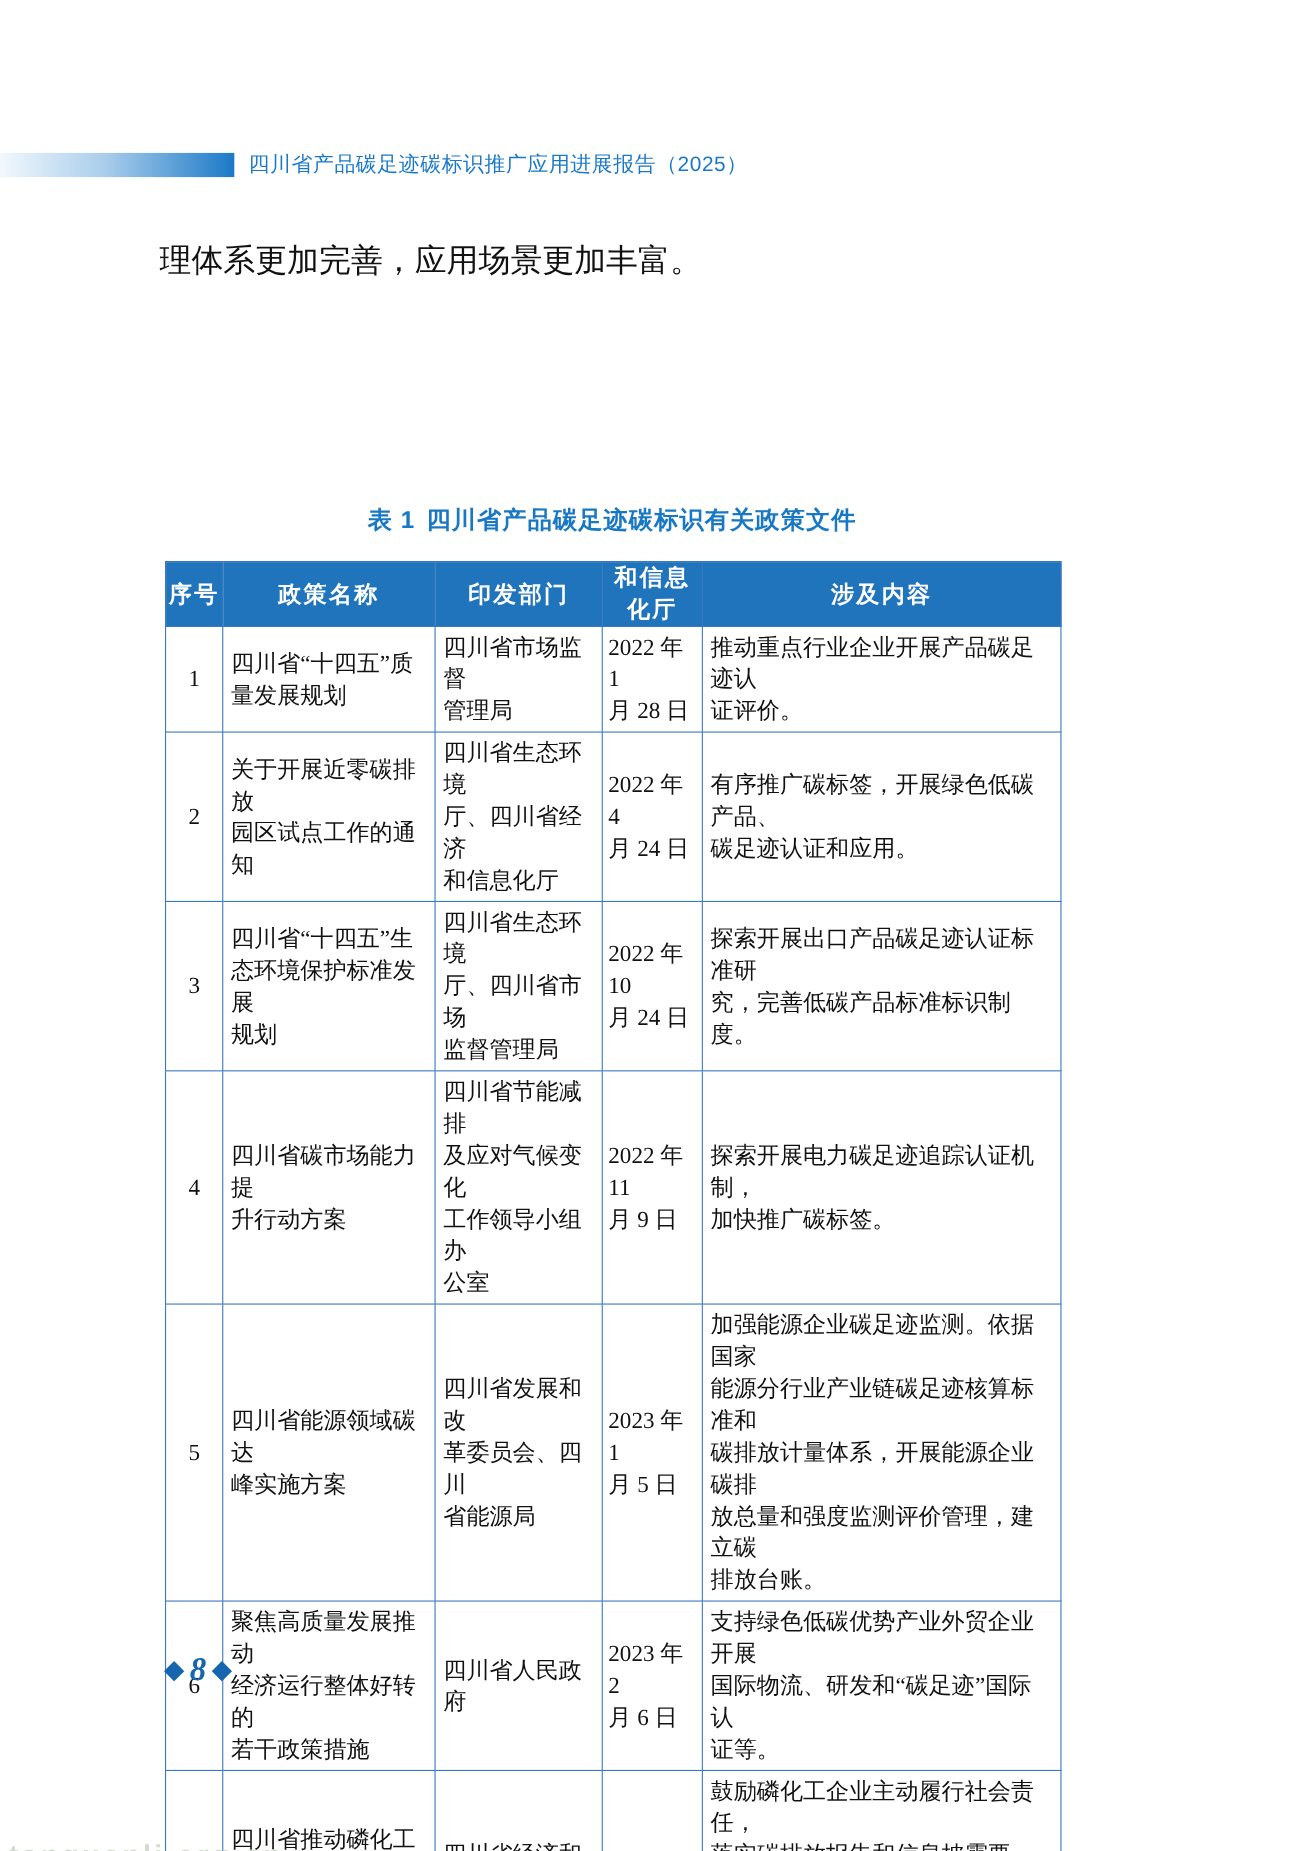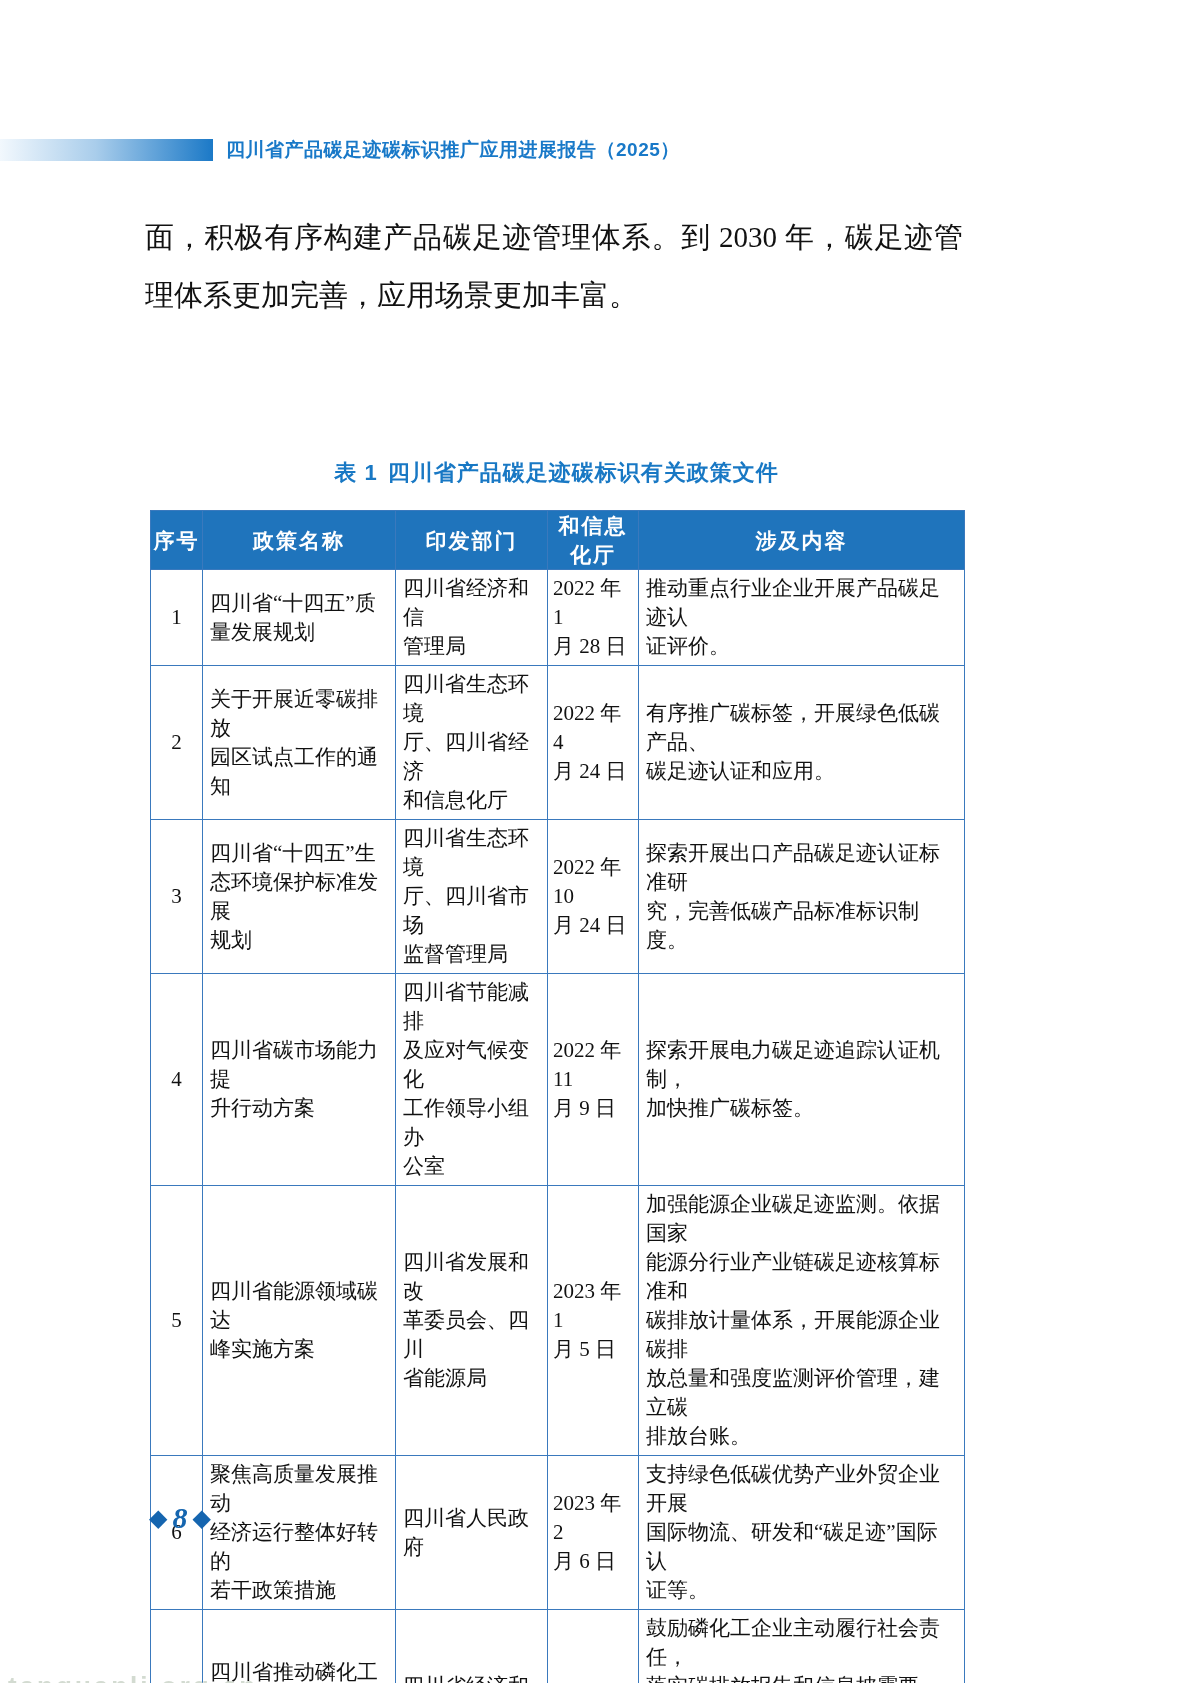--- a/index.html
+++ b/index.html
@@ -19,21 +19,21 @@
     left: 0; top: 139px;
     width: 213px; height: 22px;
     background: linear-gradient(90deg, #f2f8fd 0%, #a9cdeb 45%, #1b79c7 100%);
   }
   .report-title {
     position: absolute;
     left: 226px; top: 136px;
     height: 28px; line-height: 28px;
     font-family: "Liberation Sans", "DejaVu Sans", sans-serif;
     font-size: 19px;
-    font-weight: 700;
+    font-weight: 400;
     color: #1979c8;
     letter-spacing: 0.5px;
     white-space: nowrap;
   }
 
   
   .body-paragraph {
     position: absolute;
     left: 145px; top: 208px;
     width: 818px;
@@ -134,21 +134,20 @@
 </style>
 </head>
 <body>
 
 <div class="page">
 
   <div class="header-bar"></div>
   <div class="report-title">四川省产品碳足迹碳标识推广应用进展报告（2025）</div>
 
   <div class="body-paragraph">
-    <div class="para-line">面，积极有序构建产品碳足迹管理体系。到 2030 年，碳足迹管</div>
     <div class="para-line last">理体系更加完善，应用场景更加丰富。</div>
   </div>
 
   <div class="table-caption">
     <span class="cap-prefix">表 1</span><span>四川省产品碳足迹碳标识有关政策文件</span>
   </div>
 
   <div class="policy-table-wrap">
     <table class="policy-table">
       <colgroup>
@@ -165,21 +164,21 @@
           <th>印发部门</th>
           <th>和信息化厅</th>
           <th>涉及内容</th>
         </tr>
       </thead>
       <tbody>
         <tr style="height:58px">
           <td class="cell-no">1</td>
           <td class="cell-name">四川省“十四五”质
 量发展规划</td>
-          <td class="cell-dept">四川省经济和信
+          <td class="cell-dept">四川省市场监督
 管理局</td>
           <td class="cell-date">2022 年 1
 月 28 日</td>
           <td class="cell-content">推动重点行业企业开展产品碳足迹认
 证评价。</td>
         </tr>
         <tr style="height:130px">
           <td class="cell-no">2</td>
           <td class="cell-name">关于开展近零碳排放
 园区试点工作的通知</td>

